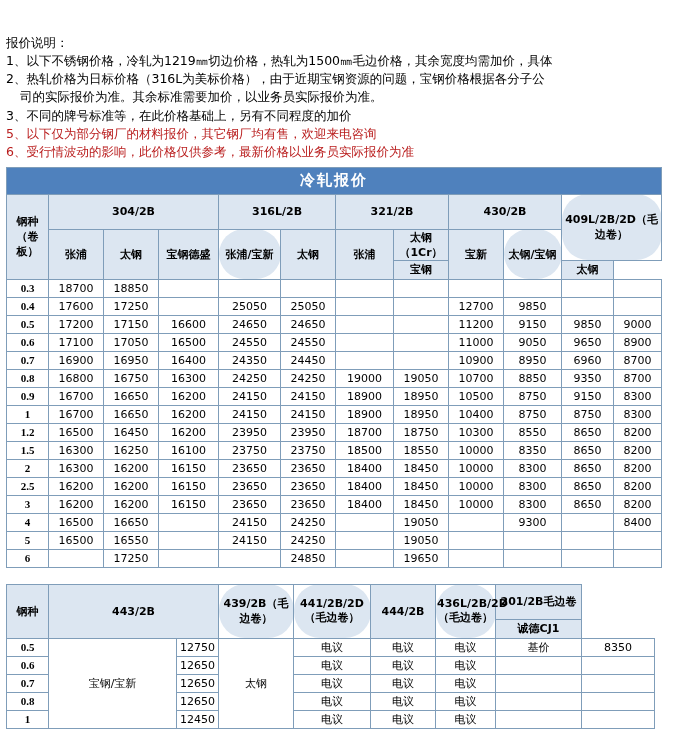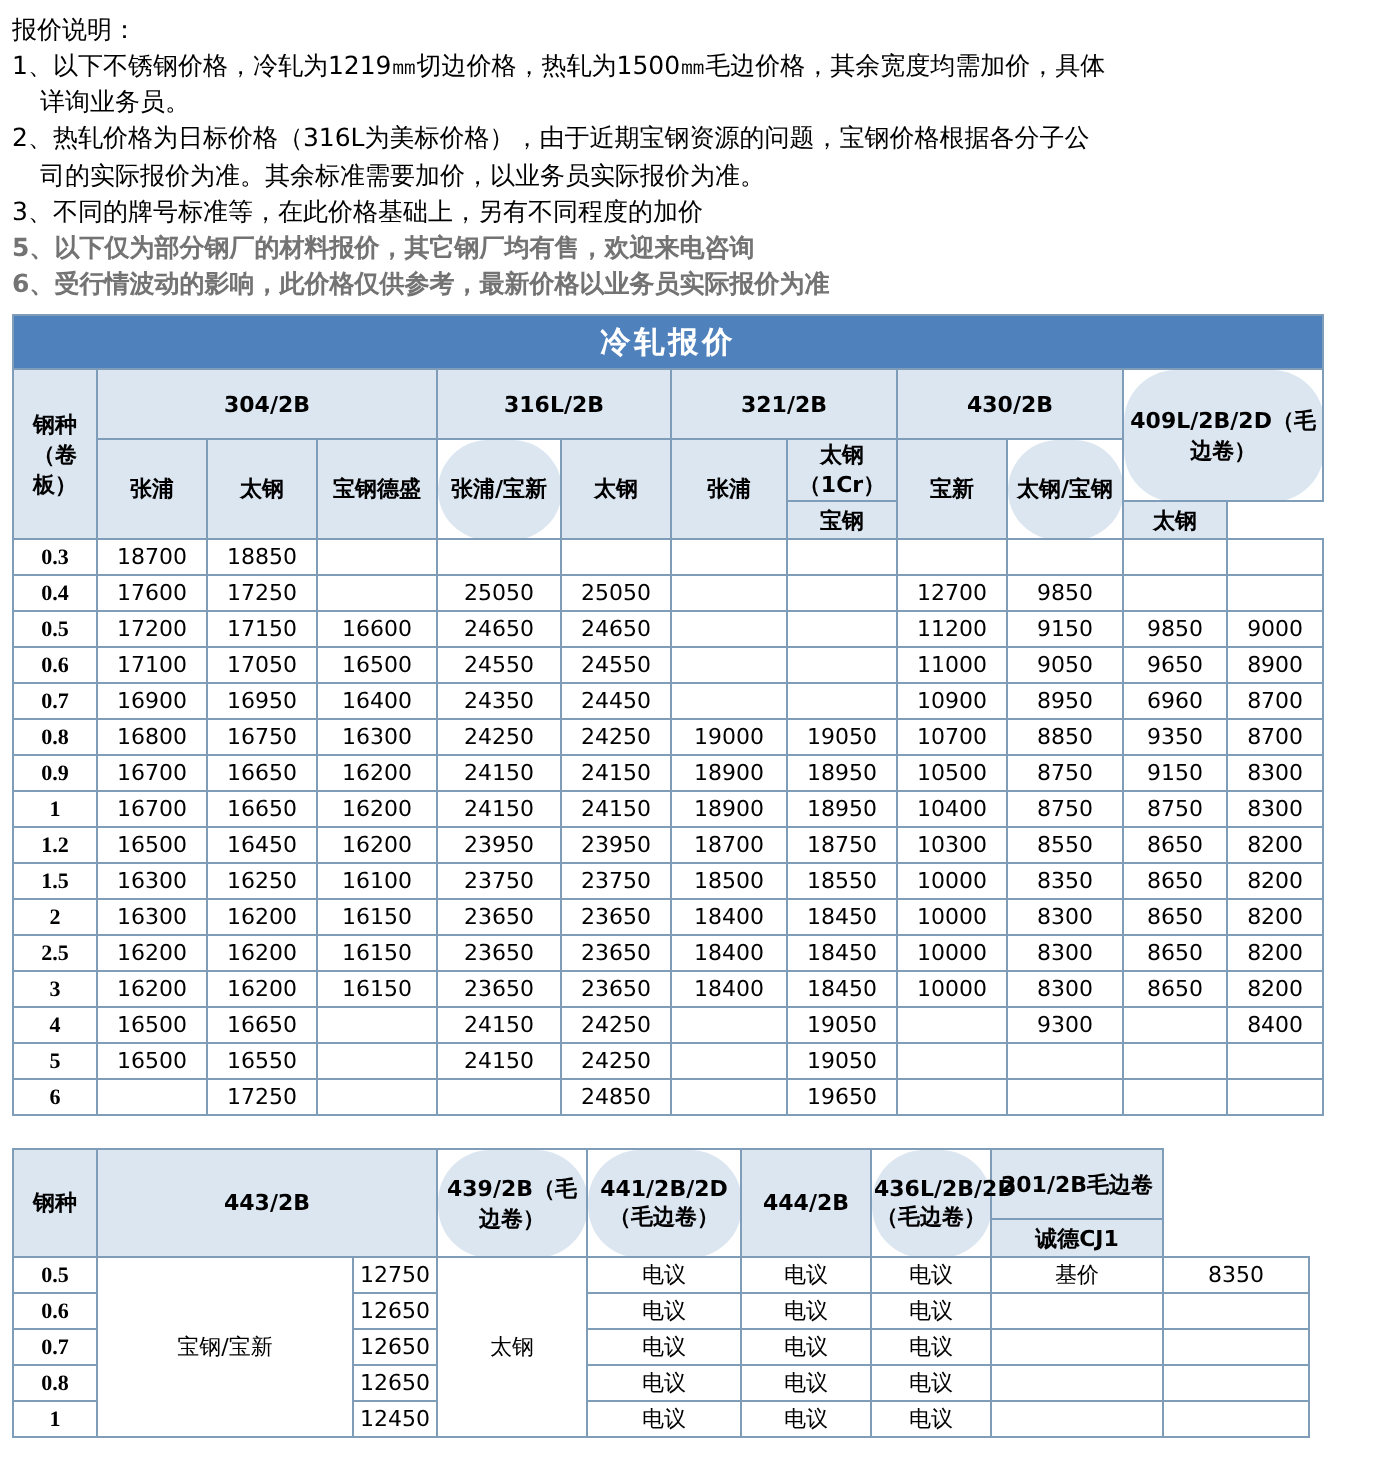--- a/index.html
+++ b/index.html
@@ -8,23 +8,24 @@
     background:#ffffff;
     font-family:"DejaVu Sans","Liberation Sans",sans-serif;
     font-size:12px;
     color:#000;
     overflow:hidden;
   }
   .notes{
     padding:6px 6px 2px 6px;
     line-height:1.45;
     font-size:12.5px;
+    margin-top:28px;
   }
   .notes div{white-space:nowrap;}
-  .notes .red{color:#737373;font-weight:bold;}
+  .notes .red{color:#b91c1c;}
   .n-indent{padding-left:14px;}
 
   table{border-collapse:collapse;}
   .tbl{
     width:649px;
     margin:4px 6px 0 6px;
     table-layout:fixed;
   }
   .tbl td,.tbl th{
     border:1px solid #7f9db9;
@@ -64,21 +65,20 @@
   }
   .spacer{height:12px;border:none !important;background:#fff !important;}
   .small{font-size:10px;border-radius:26px;}
 </style>
 </head>
 <body>
 
 <div class="notes">
   <div>报价说明：</div>
   <div>1、以下不锈钢价格，冷轧为1219㎜切边价格，热轧为1500㎜毛边价格，其余宽度均需加价，具体</div>
-  <div class="n-indent">详询业务员。</div>
   <div>2、热轧价格为日标价格（316L为美标价格），由于近期宝钢资源的问题，宝钢价格根据各分子公</div>
   <div class="n-indent">司的实际报价为准。其余标准需要加价，以业务员实际报价为准。</div>
   <div>3、不同的牌号标准等，在此价格基础上，另有不同程度的加价</div>
   <div class="red">5、以下仅为部分钢厂的材料报价，其它钢厂均有售，欢迎来电咨询</div>
   <div class="red">6、受行情波动的影响，此价格仅供参考，最新价格以业务员实际报价为准</div>
 </div>
 
 <table class="tbl">
   <colgroup>
     <col style="width:42px">

